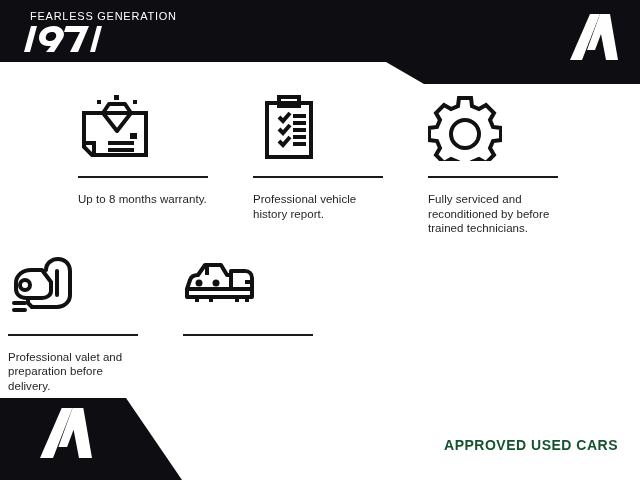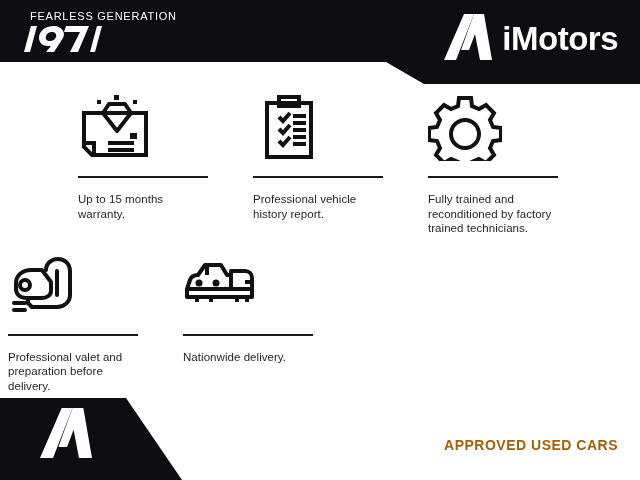--- a/index.html
+++ b/index.html
@@ -114,21 +114,21 @@
     left: 40px;
     bottom: 18px;
   }
   .footer-tagline {
     position: absolute;
     right: 22px;
     bottom: 27px;
     font-size: 14px;
     font-weight: bold;
     letter-spacing: 0.5px;
-    color: #a16207;
+    color: #14532d;
   }
 </style>
 </head>
 <body>
 
 <div class="header"></div>
 
 <div class="brand-1971">
   <div class="fearless">FEARLESS GENERATION</div>
   <span class="year-mark">
@@ -150,21 +150,20 @@
 
 <div class="imotors-lockup">
   <span>
     <svg width="48" height="46" viewBox="0 0 48 46" aria-hidden="true">
       <g fill="#ffffff">
         <polygon points="20,0 30,0 12,46 0,46"></polygon>
         <polygon points="30,0 40,0 48,46 36,46 31,20 25,36 17,36"></polygon>
       </g>
     </svg>
   </span>
-  <span class="imotors-word">iMotors</span>
 </div>
 
 <div class="features">
 
   <div class="feature-row">
 
     <div class="feature">
       <div class="feature-icon">
         <svg width="74" height="66" viewBox="0 0 74 66" aria-hidden="true">
           <g fill="none" stroke="#111111" stroke-width="4">
@@ -181,21 +180,21 @@
             <path d="M30,18 H48"></path>
           </g>
           <g fill="#111111">
             <rect x="36" y="0" width="5" height="5"></rect>
             <rect x="19" y="5" width="4" height="4"></rect>
             <rect x="55" y="5" width="4" height="4"></rect>
           </g>
         </svg>
       </div>
       <div class="feature-rule"></div>
-      <div class="feature-text">Up to 15 months warranty.</div>
+      <div class="feature-text">Up to 8 months warranty.</div>
     </div>
 
     <div class="feature">
       <div class="feature-icon">
         <svg width="74" height="66" viewBox="0 0 74 66" aria-hidden="true">
           <g fill="none" stroke="#111111" stroke-width="4">
             <rect x="14" y="8" width="44" height="54"></rect>
             <rect x="26" y="2" width="20" height="9"></rect>
             <path d="M26,22 L30,26 L37,18"></path>
             <path d="M26,34 L30,38 L37,30"></path>
@@ -217,21 +216,21 @@
     <div class="feature">
       <div class="feature-icon">
         <svg width="74" height="66" viewBox="0 0 74 66" aria-hidden="true">
           <g fill="none" stroke="#111111" stroke-width="4" stroke-linejoin="miter">
             <path d="M31,3 H43 L44,11 L51,14 L58,10 L66,18 L62,25 L65,32 L73,33 V45 L65,46 L62,53 L66,60 L58,68 L51,64 L44,67 L43,75 H31 L30,67 L23,64 L16,68 L8,60 L12,53 L9,46 L1,45 V33 L9,32 L12,25 L8,18 L16,10 L23,14 L30,11 Z"></path>
             <circle cx="37" cy="39" r="14"></circle>
           </g>
         </svg>
       </div>
       <div class="feature-rule"></div>
-      <div class="feature-text">Fully trained and reconditioned by factory trained technicians.</div>
+      <div class="feature-text">Fully serviced and reconditioned by before trained technicians.</div>
     </div>
 
   </div>
 
   <div class="feature-row row-two">
 
     <div class="feature">
       <div class="feature-icon">
         <svg width="74" height="58" viewBox="0 0 74 58" aria-hidden="true">
           <g fill="none" stroke="#111111" stroke-width="4" stroke-linejoin="round" stroke-linecap="round">
@@ -266,21 +265,20 @@
           </g>
           <g fill="none" stroke="#111111" stroke-width="4">
             <path d="M14,40 L14,45"></path>
             <path d="M28,40 L28,45"></path>
             <path d="M54,40 L54,45"></path>
             <path d="M64,40 L64,45"></path>
           </g>
         </svg>
       </div>
       <div class="feature-rule"></div>
-      <div class="feature-text">Nationwide delivery.</div>
     </div>
 
     <div class="feature"></div>
 
   </div>
 
 </div>
 
 <div class="footer-shape"></div>
 

